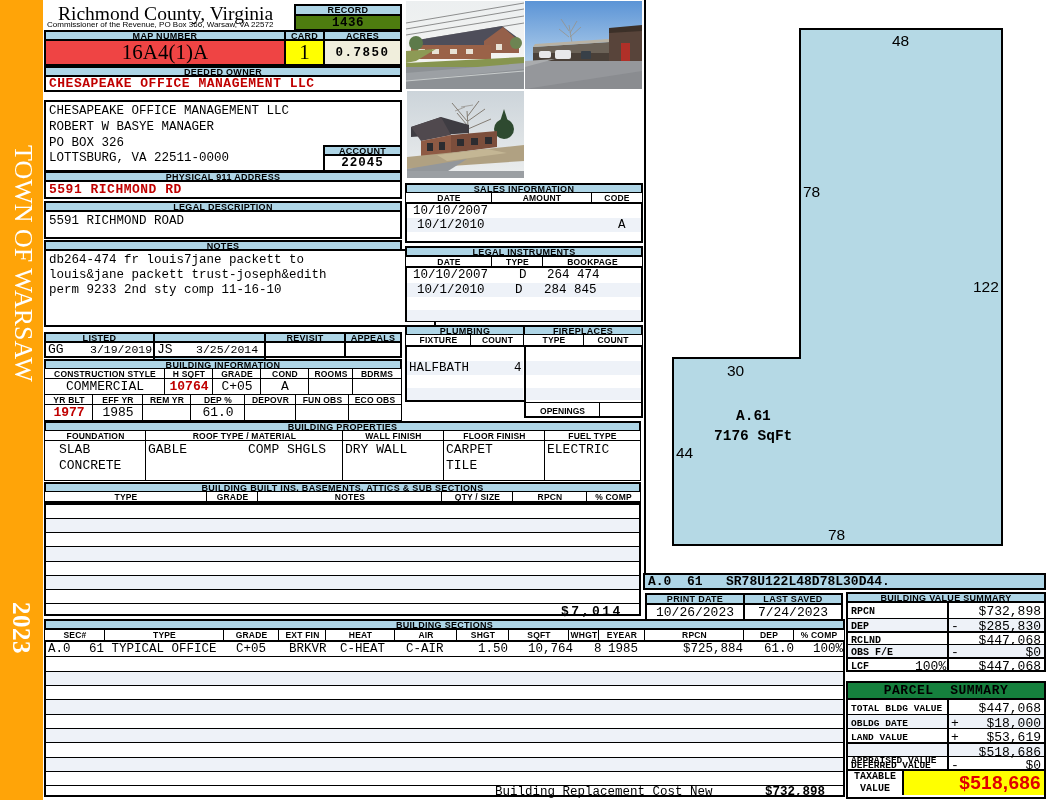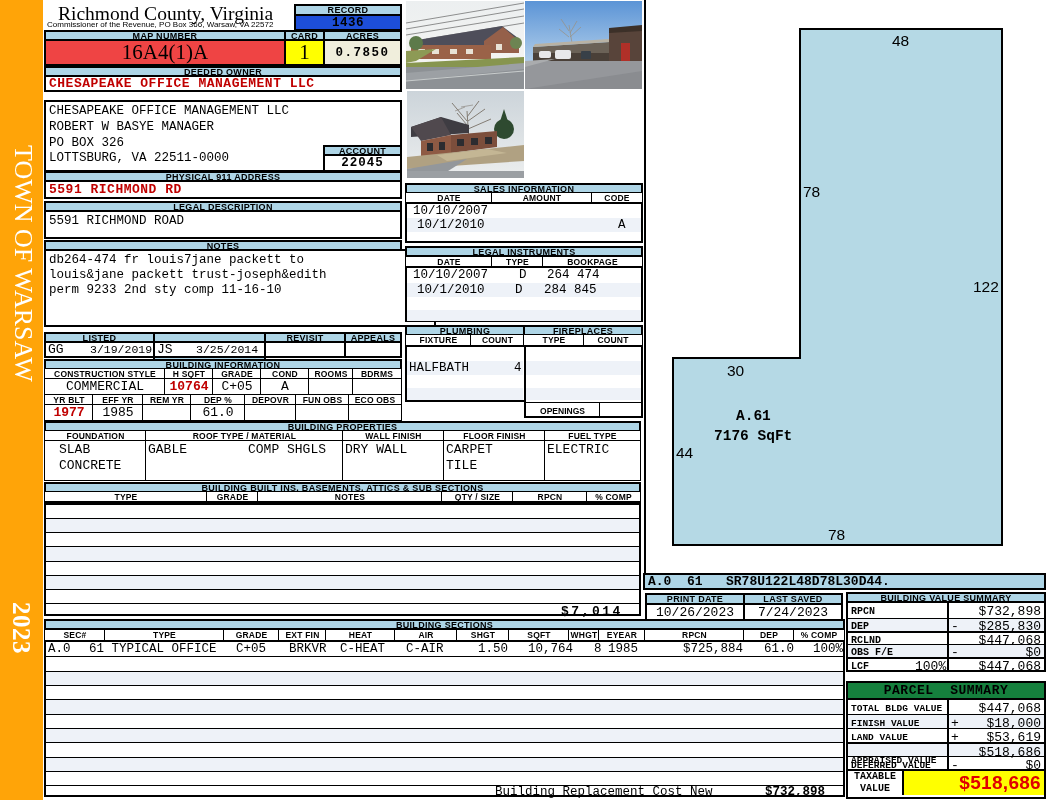--- a/index.html
+++ b/index.html
@@ -15,21 +15,21 @@
 </style></head>
 <body>
 
 <div class="a" style="left:0;top:0;width:43px;height:800px;background:#FFA408"></div>
 <div class="a" style="left:38px;top:145px;transform:rotate(90deg);transform-origin:0 0;font:26px 'Liberation Serif',serif;color:#fff;letter-spacing:0;white-space:nowrap">TOWN OF WARSAW</div>
 <div class="a" style="left:35px;top:602px;transform:rotate(90deg);transform-origin:0 0;font:bold 25px 'Liberation Serif',serif;color:#fff;letter-spacing:.5px;white-space:nowrap">2023</div>
 
 <div class="a" style="left:58px;top:3px;font:19.5px 'Liberation Serif',serif;letter-spacing:0">Richmond County, Virginia</div>
 <div class="a" style="left:47px;top:20px;font:8px 'Liberation Sans',sans-serif">Commissioner of the Revenue, PO Box 366, Warsaw, VA 22572</div>
 <div class="h" style="left:294px;top:4px;width:108px;height:12px">RECORD</div>
-<div class="c cc b" style="left:294px;top:14px;width:108px;height:17px;background:#1d4ed8;border-width:2px;letter-spacing:.5px">1436</div>
+<div class="c cc b" style="left:294px;top:14px;width:108px;height:17px;background:#4d7c0f;border-width:2px;letter-spacing:.5px">1436</div>
 
 <div class="h" style="left:44px;top:30px;width:242px;height:11px">MAP NUMBER</div>
 <div class="h" style="left:284px;top:30px;width:41px;height:11px">CARD</div>
 <div class="h" style="left:323px;top:30px;width:79px;height:11px">ACRES</div>
 <div class="c cc" style="left:44px;top:39px;width:242px;height:27px;background:#ef4444;border-width:2px;font:21px 'Liberation Serif',serif">16A4(1)A</div>
 <div class="c cc" style="left:284px;top:39px;width:41px;height:27px;background:#FFFF00;border-width:2px;font:21px 'Liberation Serif',serif">1</div>
 <div class="c cc b" style="left:323px;top:39px;width:79px;height:27px;background:#F0EEDC;border-width:2px;letter-spacing:1.5px">0.7850</div>
 
 <div class="h" style="left:44px;top:66px;width:358px;height:11px">DEEDED OWNER</div>
 <div class="c" style="left:44px;top:75px;width:358px;height:17px;border-width:2px;padding-left:3px">
@@ -345,21 +345,21 @@
  <div class="a" style="left:99px;top:0;width:0;height:67px;border-left:2px solid #000"></div>
 </div>
 
 <div class="a" style="left:846px;top:681px;width:200px;height:19px;background:#15803d;border:2px solid #000;font:bold 13px 'Liberation Mono',monospace;letter-spacing:.5px;display:flex;align-items:center;justify-content:center">PARCEL&nbsp;&nbsp;SUMMARY</div>
 <div class="a" style="left:846px;top:700px;width:200px;height:99px;border:2px solid #000;border-top:none;background:#fff">
  <div class="a" style="left:0;top:0;width:196px;height:14px">
       <span style="position:absolute;left:3px;top:3px;font:bold 9.5px 'Liberation Mono',monospace">TOTAL BLDG VALUE</span>
       <span style="position:absolute;right:3px;top:1px;font-size:13px">$447,068</span>
     </div>
  <div class="a st" style="left:0;top:14px;width:196px;height:14px;border-top:1.5px solid #000">
-      <span style="position:absolute;left:3px;top:3px;font:bold 9.5px 'Liberation Mono',monospace">FINISH VALUE</span>
+      <span style="position:absolute;left:3px;top:3px;font:bold 9.5px 'Liberation Mono',monospace">OBLDG DATE</span>
       <span style="position:absolute;left:103px;top:1px;font-size:13px">+</span>
       <span style="position:absolute;right:3px;top:1px;font-size:13px">$18,000</span>
     </div>
  <div class="a" style="left:0;top:28px;width:196px;height:14px;border-top:1.5px solid #000">
       <span style="position:absolute;left:3px;top:3px;font:bold 9.5px 'Liberation Mono',monospace">LAND VALUE</span>
       <span style="position:absolute;left:103px;top:1px;font-size:13px">+</span>
       <span style="position:absolute;right:3px;top:1px;font-size:13px">$53,619</span>
     </div>
  <div class="a st" style="left:0;top:42px;width:196px;height:14px;border-top:2.5px solid #000">
       <span style="position:absolute;left:3px;top:11px;font:bold 9.5px 'Liberation Mono',monospace">APPRAISED VALUE</span>

